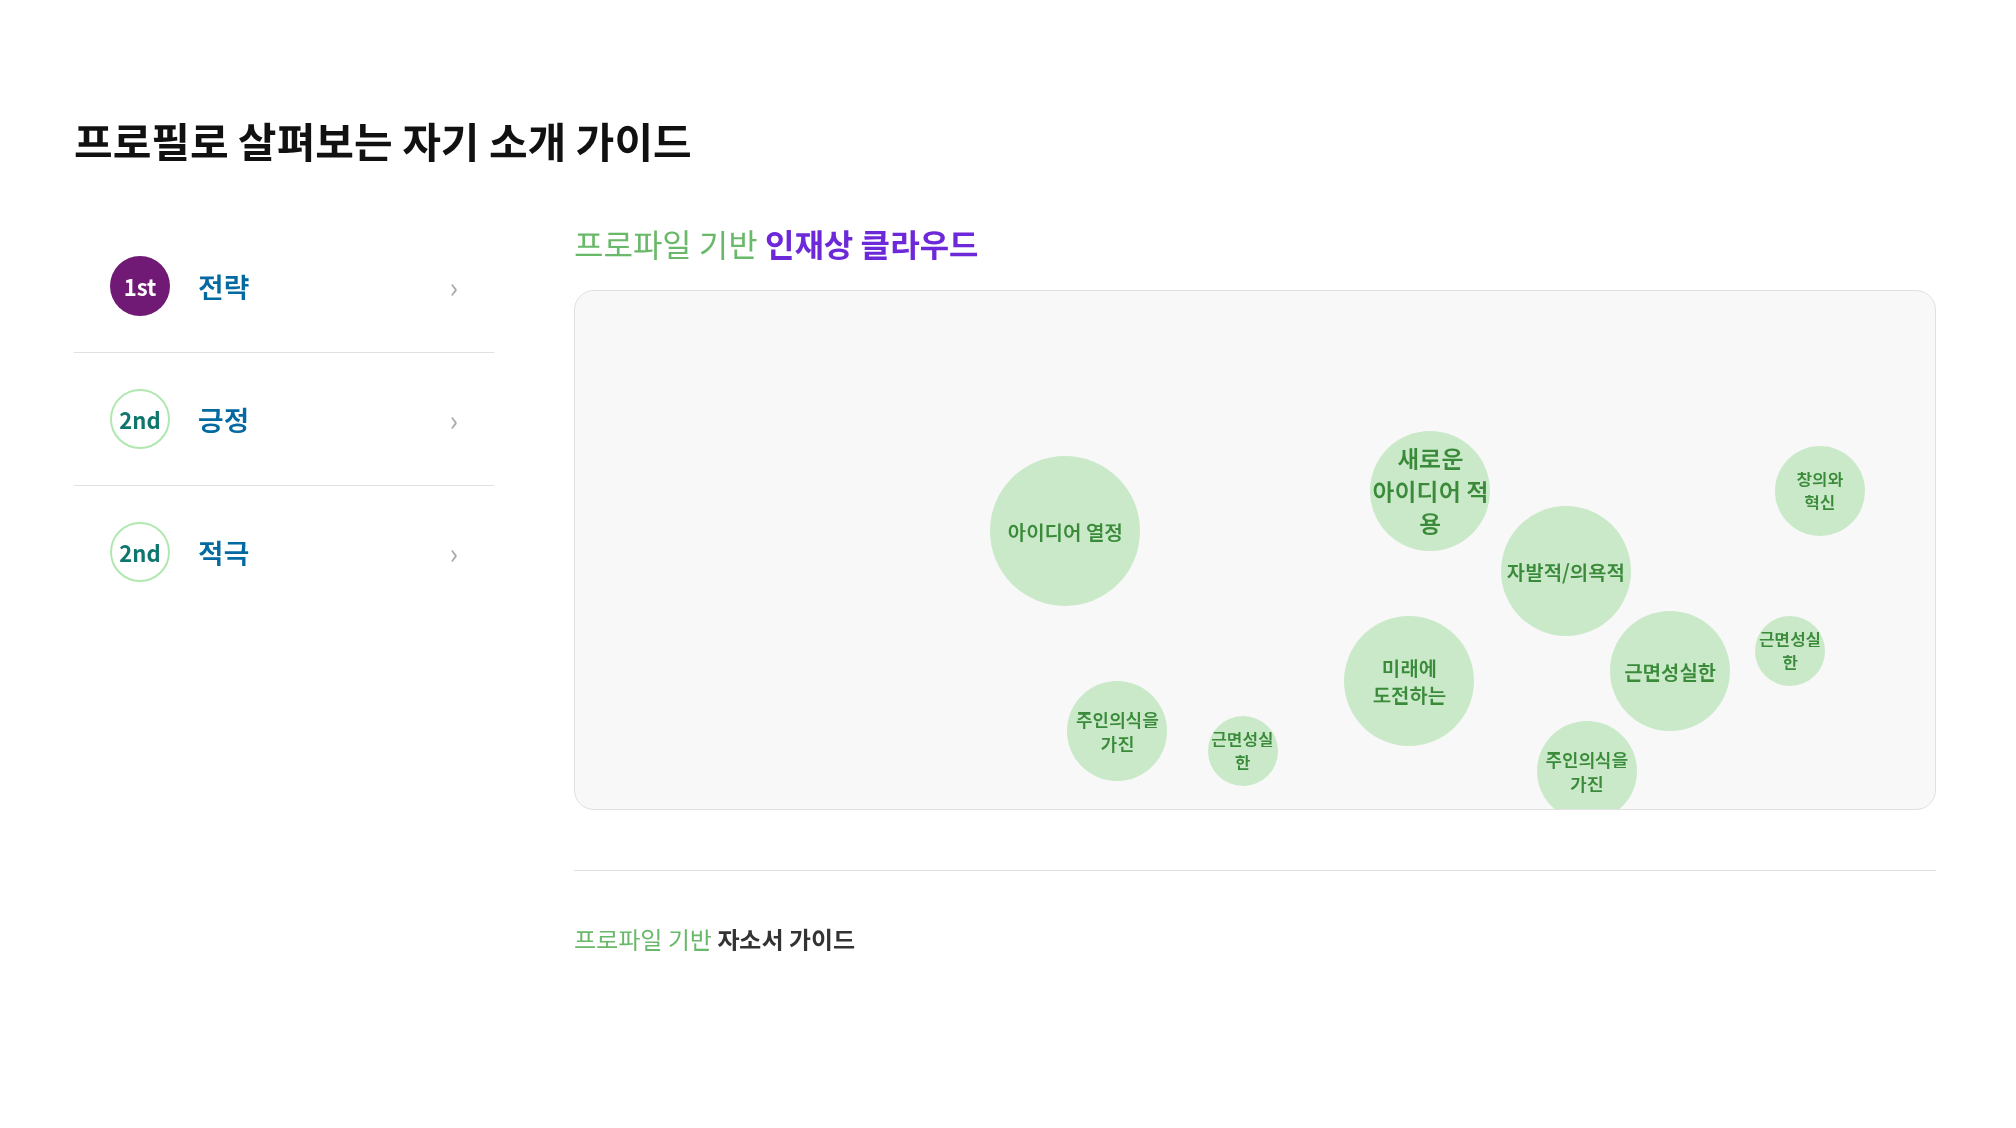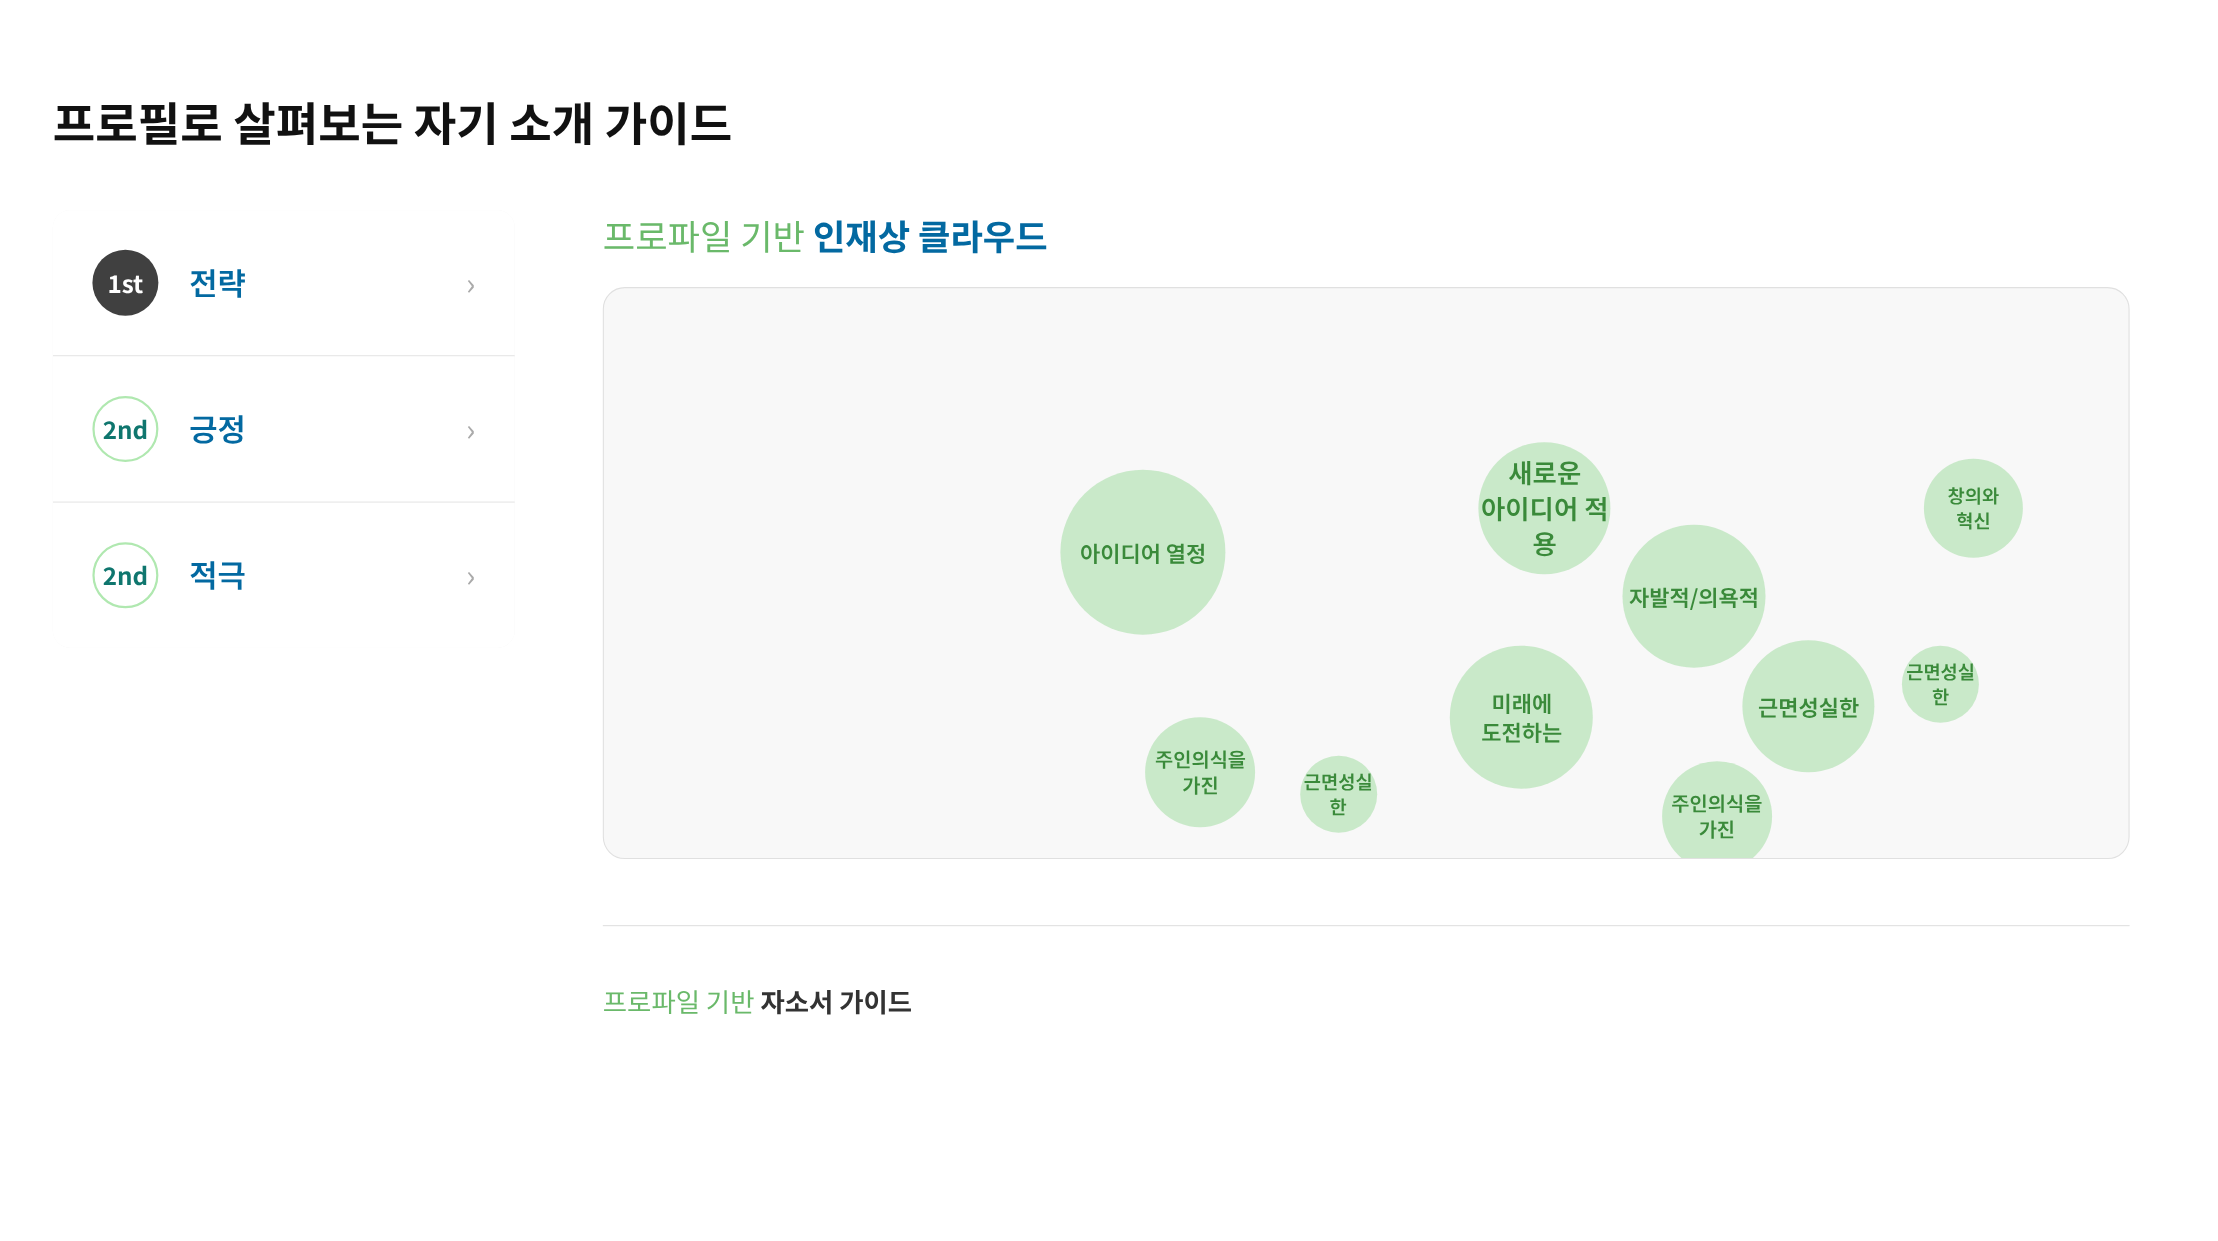--- a/index.html
+++ b/index.html
@@ -5,21 +5,22 @@
     * { box-sizing: border-box; margin: 0; padding: 0; }
     body {
       background: #ffffff;
       font-family: 'Apple SD Gothic Neo', 'Noto Sans KR', 'Malgun Gothic', sans-serif;
       color: #222;
       width: 2016px;
       min-height: 1128px;
     }
 
     .page-container {
-      padding: 80px 80px 60px 48px;
+      padding: 80px 80px 60px 74px;
+      margin-top: 29px;
     }
 
     .page-title {
       font-size: 42px;
       font-weight: 700;
       color: #111;
       margin-bottom: 50px;
     }
 
     .main-content {
@@ -61,21 +62,21 @@
       border-radius: 50%;
       display: flex;
       align-items: center;
       justify-content: center;
       font-size: 22px;
       font-weight: 700;
       margin-right: 28px;
       flex-shrink: 0;
     }
     .badge.green {
-      background: #404040;
+      background: #701a75;
       color: #fff;
     }
     .badge.outline {
       background: transparent;
       border: 2px solid #b0e8b0;
       color: #0f766e;
     }
 
     .sidebar-item-label {
       font-size: 28px;
@@ -95,21 +96,21 @@
     }
 
     .section-title {
       font-size: 32px;
       font-weight: 400;
       color: #6ab96a;
       margin-bottom: 24px;
     }
     .section-title strong {
       font-weight: 700;
-      color: #0369a1;
+      color: #6d28d9;
     }
 
     .bubble-chart-container {
       background: #f8f8f8;
       border-radius: 20px;
       border: 1px solid #e0e0e0;
       width: 100%;
       height: 520px;
       position: relative;
       overflow: hidden;

